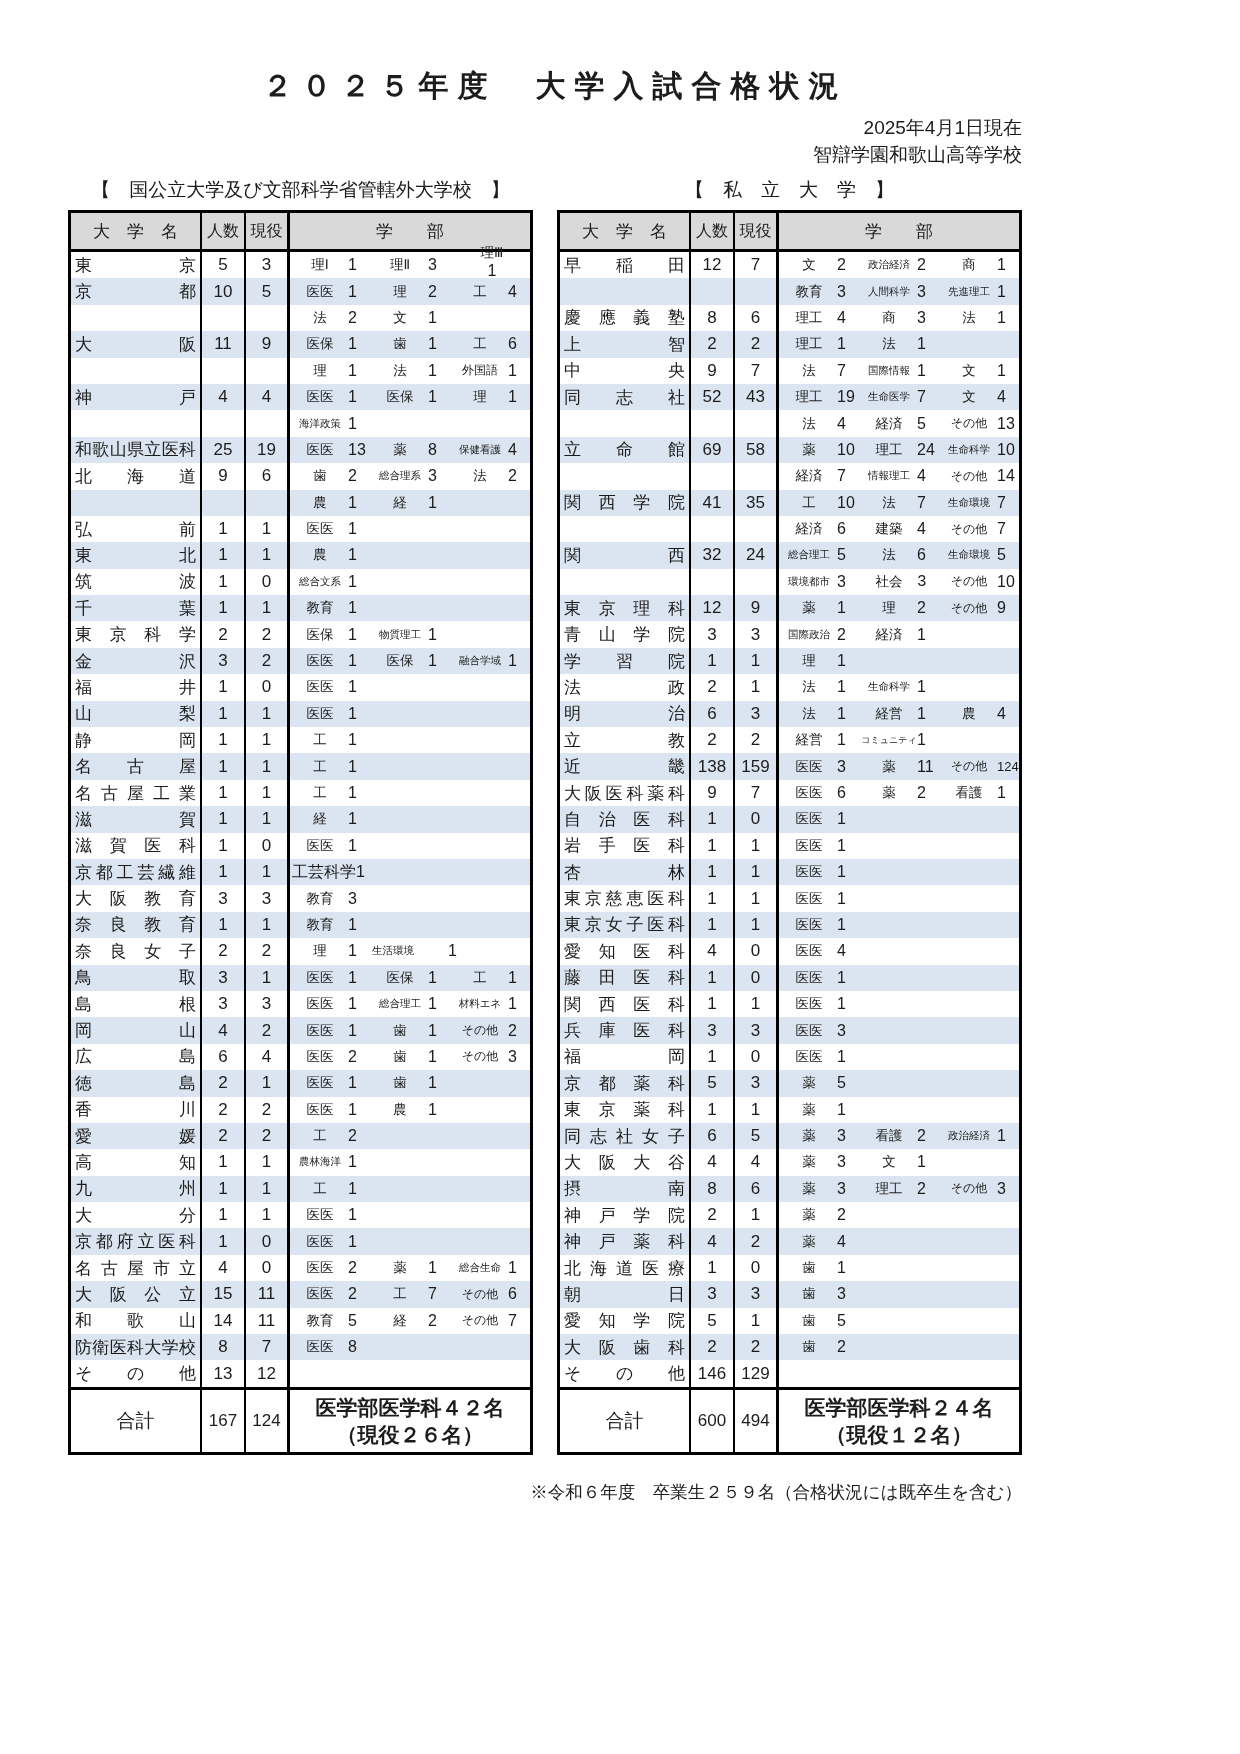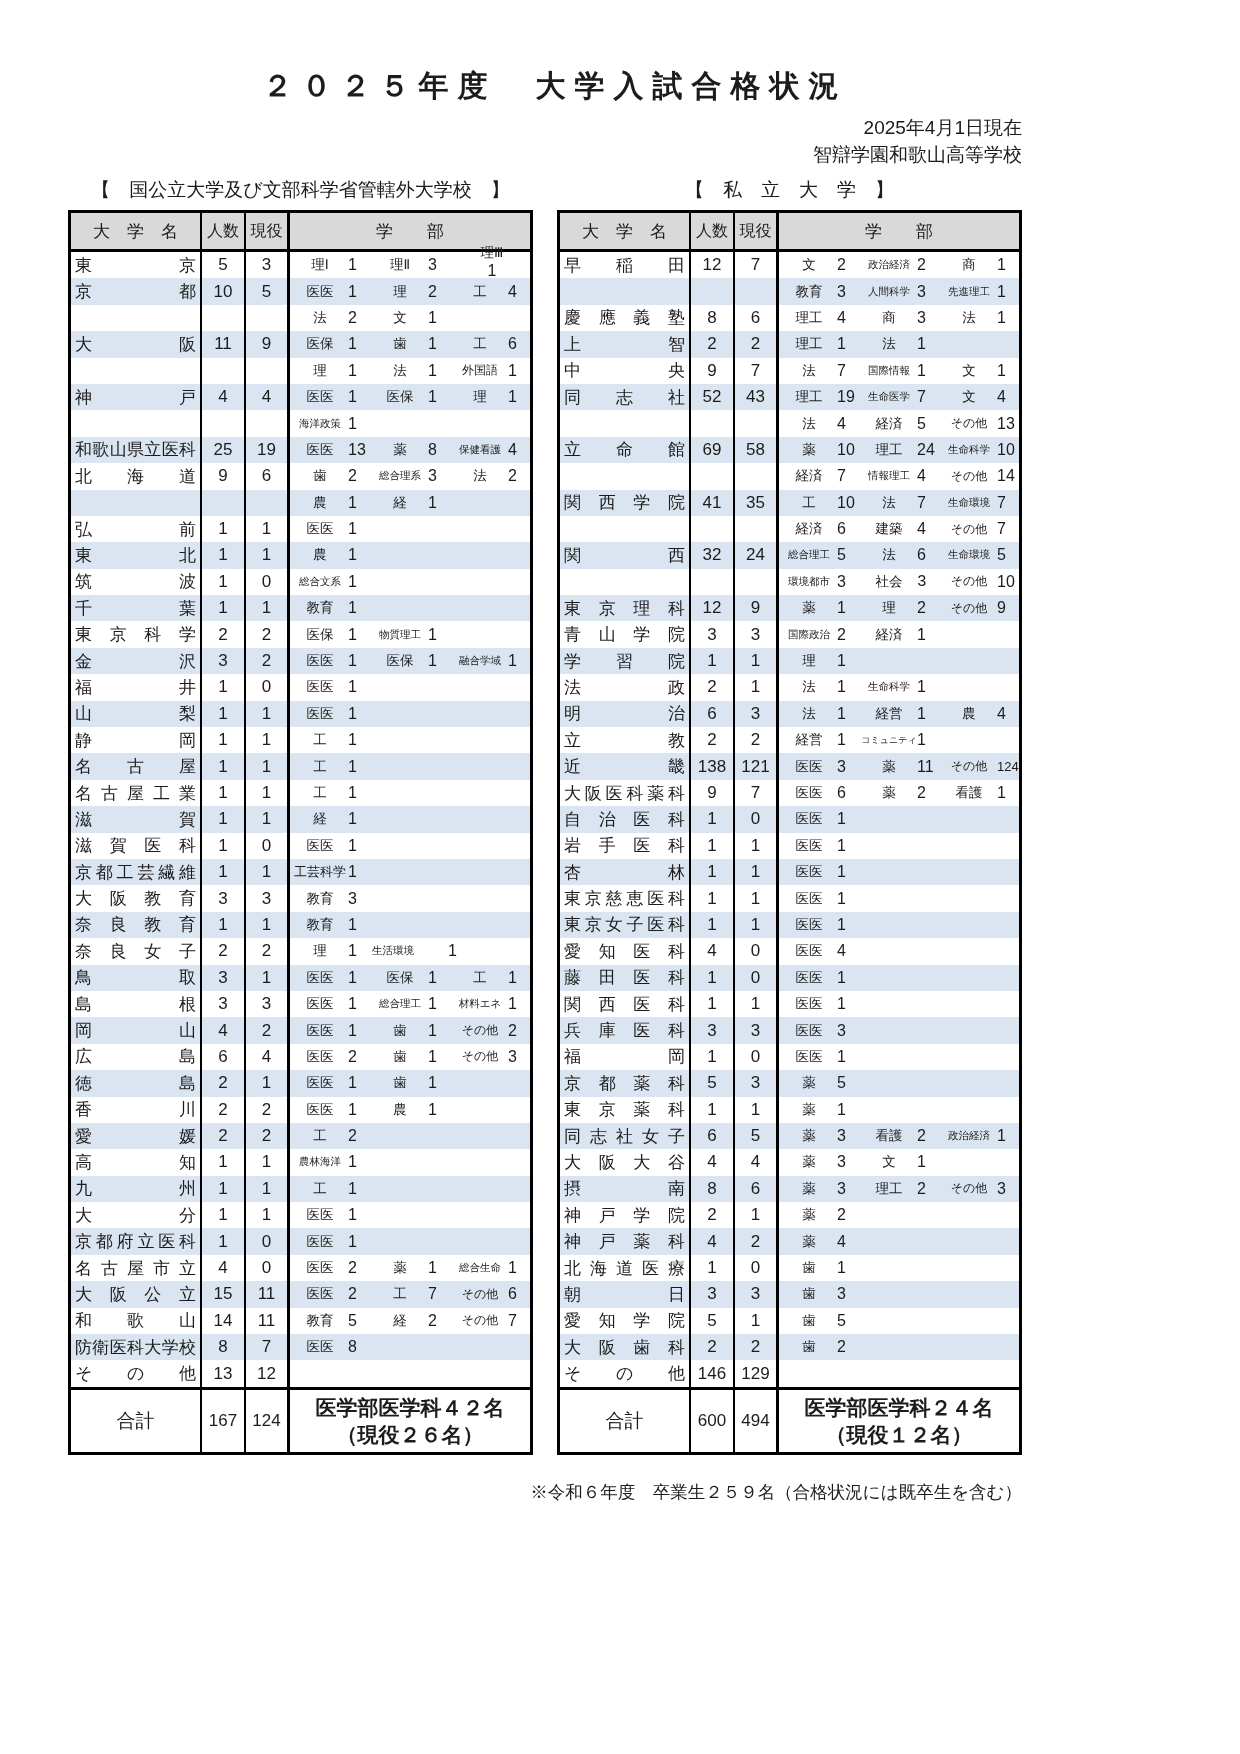--- a/index.html
+++ b/index.html
@@ -486,21 +486,21 @@
           <span>都</span>
           <span>工</span>
           <span>芸</span>
           <span>繊</span>
           <span>維</span>
         </div>
         <div class="cell c-num">1</div>
         <div class="cell c-num c-cur">1</div>
         <div class="cell c-fac">
           <div class="fslot" style="display: flex;">
-            <div class="flab" style="font-size: 13px;">工芸科学</div>
+            <div class="flab" style="font-size: 16px;">工芸科学</div>
             <div class="fnum">1</div>
           </div>
         </div>
       </div>
       <div class="trow">
         <div class="cell c-name">
           <span>大</span>
           <span>阪</span>
           <span>教</span>
           <span>育</span>
@@ -1259,21 +1259,21 @@
             <div class="fnum">1</div>
           </div>
         </div>
       </div>
       <div class="trow">
         <div class="cell c-name">
           <span>近</span>
           <span>畿</span>
         </div>
         <div class="cell c-num">138</div>
-        <div class="cell c-num c-cur">121</div>
+        <div class="cell c-num c-cur">159</div>
         <div class="cell c-fac">
           <div class="fslot" style="display: flex;">
             <div class="flab" style="font-size: 13.5px;">医医</div>
             <div class="fnum">3</div>
           </div>
           <div class="fslot" style="display: flex;">
             <div class="flab" style="font-size: 13.5px;">薬</div>
             <div class="fnum">11</div>
           </div>
           <div class="fslot" style="display: flex;">

